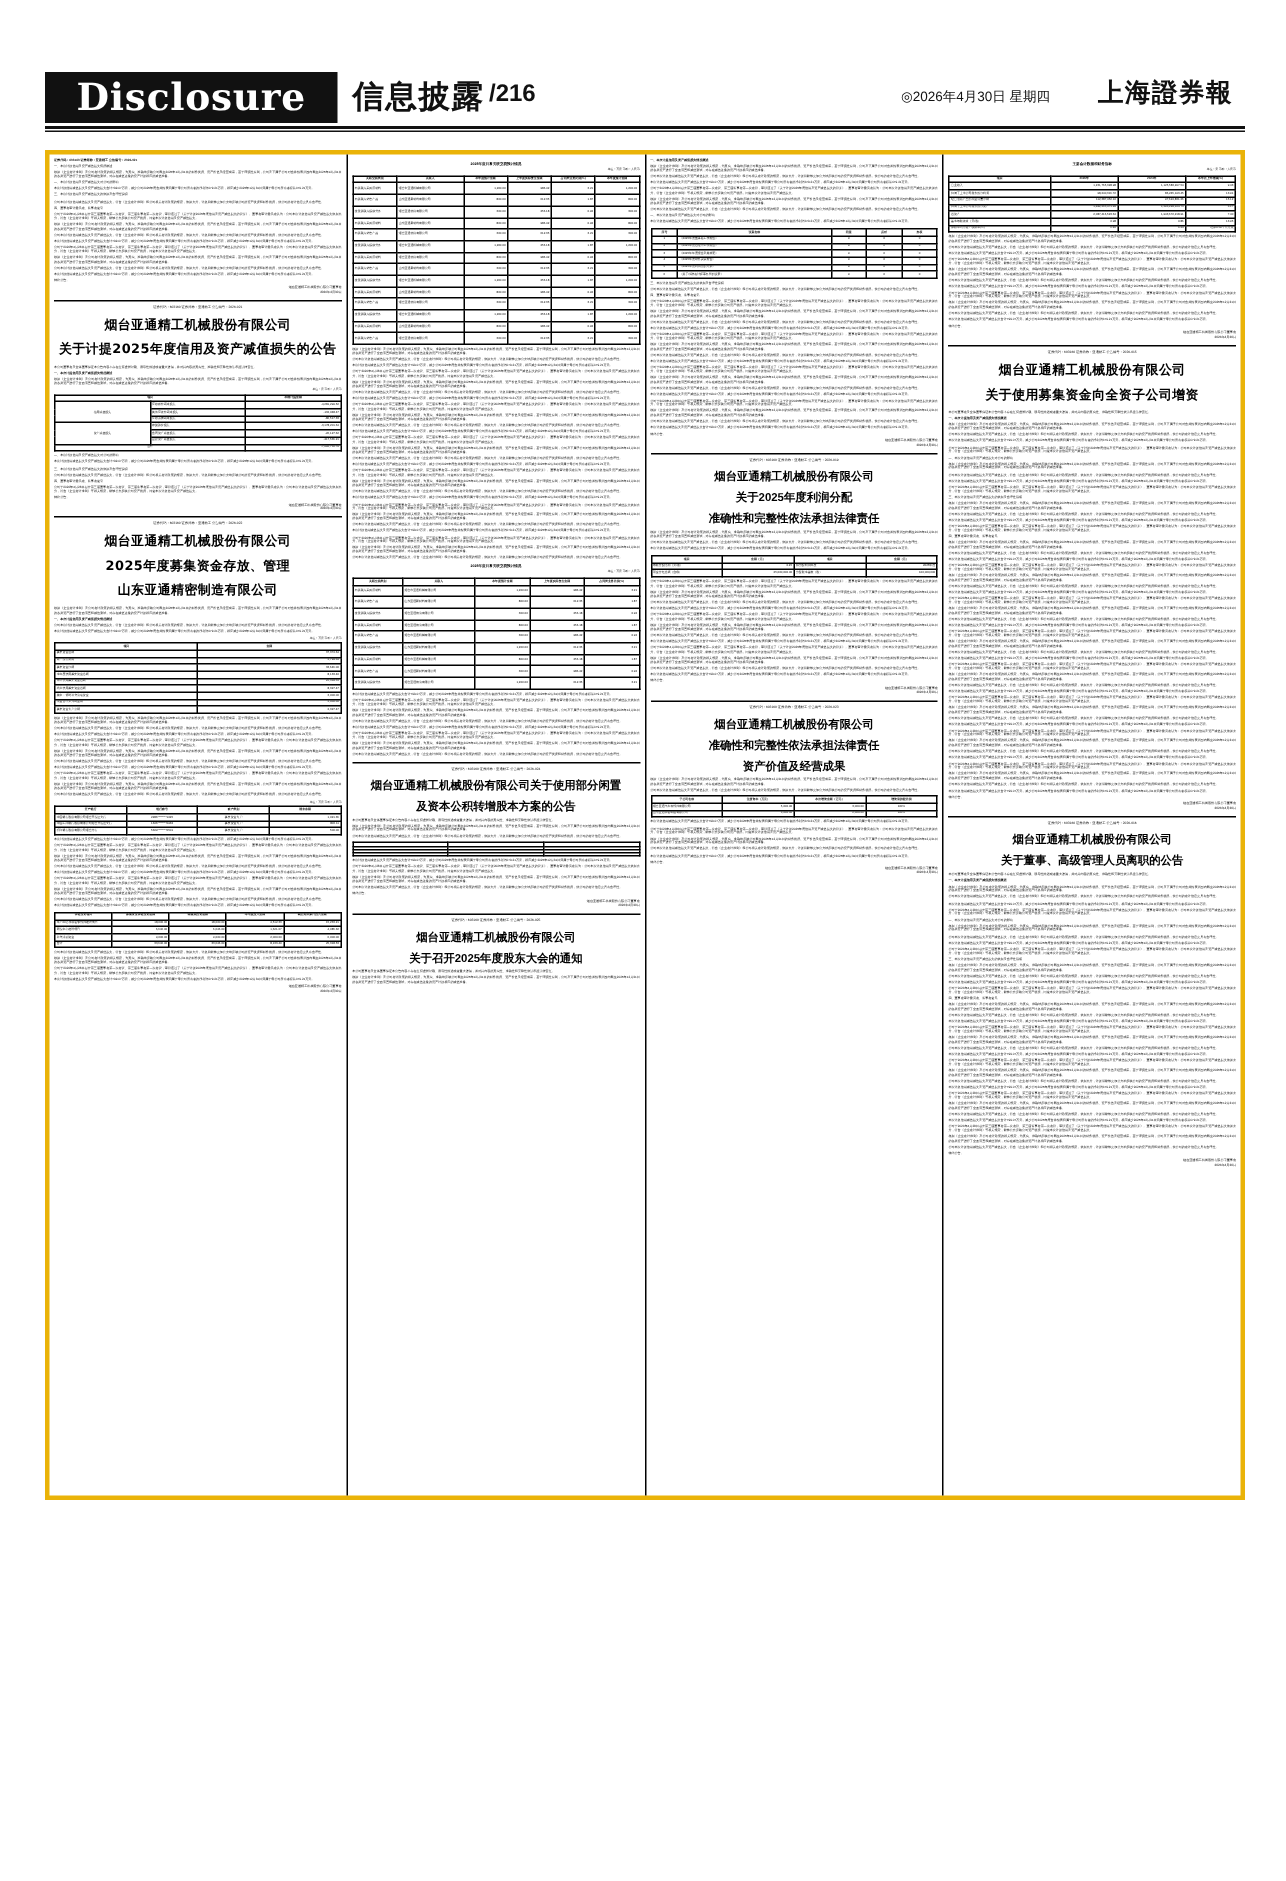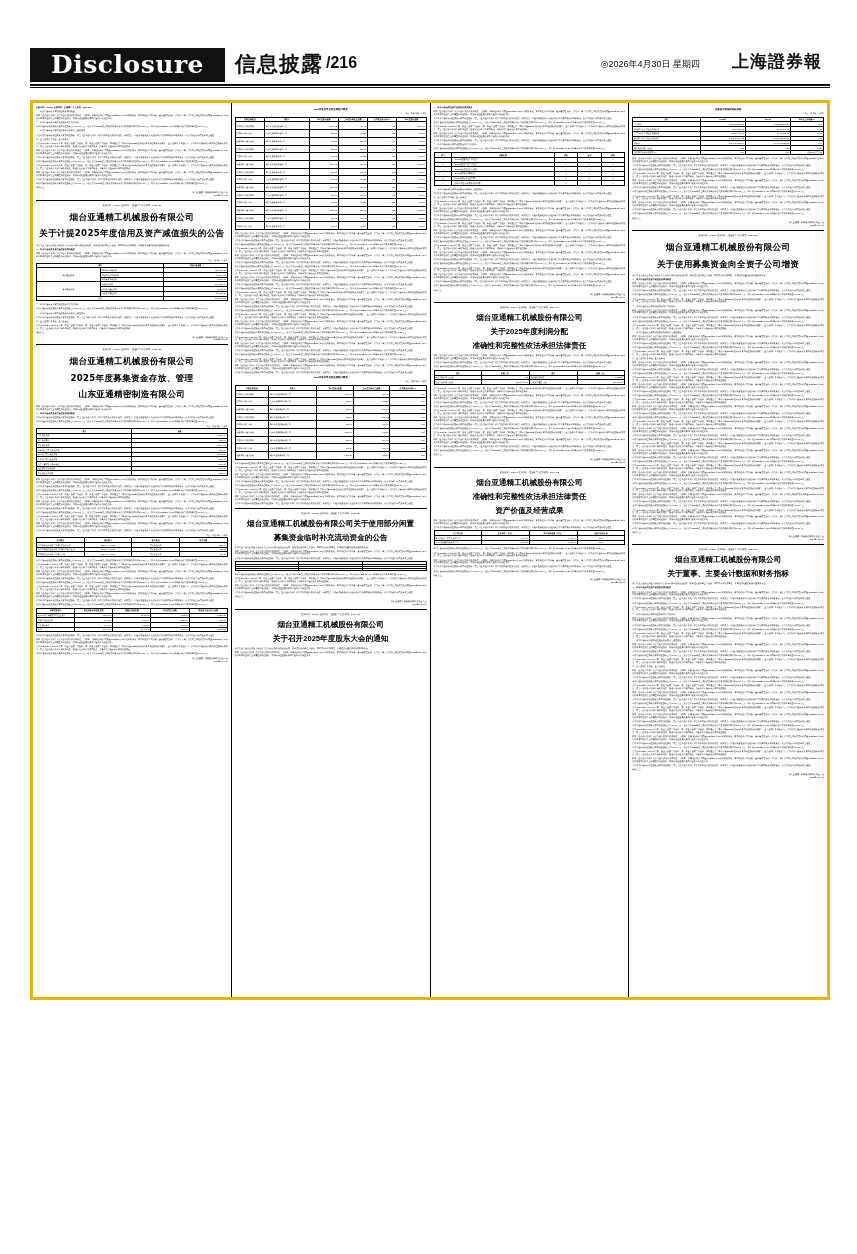--- a/index.html
+++ b/index.html
@@ -612,21 +612,21 @@
             <p>公司本次计提信用减值损失及资产减值损失，符合《企业会计准则》和公司相关会计政策的规定，依据充分，计提后能够更加公允地反映公司的资产状况和财务状况，使公司的会计信息更具有合理性。</p>
             <p>本次计提信用减值损失及资产减值损失合计799.07万元，减少公司2025年度合并报表归属于母公司所有者的净利润679.21万元，相应减少2025年12月31日归属于母公司所有者权益679.21万元。</p>
             <p>公司于2026年4月28日召开第三届董事会第二次会议、第三届监事会第二次会议，审议通过了《关于计提2025年度信用及资产减值损失的议案》。董事会审计委员会认为：公司本次计提信用及资产减值损失依据充分，符合《企业会计准则》等相关规定，能够公允反映公司资产状况，同意本次计提信用及资产减值损失。</p>
             <p>根据《企业会计准则》及公司会计政策的相关规定，为真实、准确地反映公司截至2025年12月31日的财务状况、资产价值及经营成果，基于谨慎性原则，公司及下属子公司对合并报表范围内截至2025年12月31日的各类资产进行了全面清查和减值测试，对存在减值迹象的资产计提相应的减值准备。</p>
             <p>公司本次计提信用减值损失及资产减值损失，符合《企业会计准则》和公司相关会计政策的规定，依据充分，计提后能够更加公允地反映公司的资产状况和财务状况，使公司的会计信息更具有合理性。</p>
           </div>
 
           <div class="rule"></div>
           <div class="code-line">证券代码：603160    证券简称：亚通精工    公告编号：2026-024</div>
           <div class="hd-mid">烟台亚通精工机械股份有限公司关于使用部分闲置</div>
-          <div class="hd-mid">募集资金临时补充流动资金的公告</div>
+          <div class="hd-mid">及资本公积转增股本方案的公告</div>
 
           <div class="tiny">
             <p>本公司董事会及全体董事保证本公告内容不存在任何虚假记载、误导性陈述或者重大遗漏，并对其内容的真实性、准确性和完整性依法承担法律责任。</p>
             <p>根据《企业会计准则》及公司会计政策的相关规定，为真实、准确地反映公司截至2025年12月31日的财务状况、资产价值及经营成果，基于谨慎性原则，公司及下属子公司对合并报表范围内截至2025年12月31日的各类资产进行了全面清查和减值测试，对存在减值迹象的资产计提相应的减值准备。</p>
             <p>公司本次计提信用减值损失及资产减值损失，符合《企业会计准则》和公司相关会计政策的规定，依据充分，计提后能够更加公允地反映公司的资产状况和财务状况，使公司的会计信息更具有合理性。</p>
           </div>
 
           <table class="t">
             <thead>
               <tr>
@@ -1016,21 +1016,21 @@
             <p>特此公告。</p>
           </div>
           <div class="sign">
             <div>烟台亚通精工机械股份有限公司董事会</div>
             <div>2026年4月30日</div>
           </div>
 
           <div class="rule"></div>
           <div class="code-line">证券代码：603160    证券简称：亚通精工    公告编号：2026-016</div>
           <div class="hd-mid">烟台亚通精工机械股份有限公司</div>
-          <div class="hd-mid">关于董事、主要会计数据和财务指标</div>
+          <div class="hd-mid">关于董事、高级管理人员离职的公告</div>
 
           <div class="tiny">
             <p>本公司董事会及全体董事保证本公告内容不存在任何虚假记载、误导性陈述或者重大遗漏，并对其内容的真实性、准确性和完整性依法承担法律责任。</p>
             <p class="b">一、本次计提信用及资产减值损失情况概述</p>
             <p>根据《企业会计准则》及公司会计政策的相关规定，为真实、准确地反映公司截至2025年12月31日的财务状况、资产价值及经营成果，基于谨慎性原则，公司及下属子公司对合并报表范围内截至2025年12月31日的各类资产进行了全面清查和减值测试，对存在减值迹象的资产计提相应的减值准备。</p>
             <p>公司本次计提信用减值损失及资产减值损失，符合《企业会计准则》和公司相关会计政策的规定，依据充分，计提后能够更加公允地反映公司的资产状况和财务状况，使公司的会计信息更具有合理性。</p>
             <p>本次计提信用减值损失及资产减值损失合计799.07万元，减少公司2025年度合并报表归属于母公司所有者的净利润679.21万元，相应减少2025年12月31日归属于母公司所有者权益679.21万元。</p>
             <p>公司于2026年4月28日召开第三届董事会第二次会议、第三届监事会第二次会议，审议通过了《关于计提2025年度信用及资产减值损失的议案》。董事会审计委员会认为：公司本次计提信用及资产减值损失依据充分，符合《企业会计准则》等相关规定，能够公允反映公司资产状况，同意本次计提信用及资产减值损失。</p>
             <p>二、本次计提信用及资产减值损失对公司的影响</p>
             <p>根据《企业会计准则》及公司会计政策的相关规定，为真实、准确地反映公司截至2025年12月31日的财务状况、资产价值及经营成果，基于谨慎性原则，公司及下属子公司对合并报表范围内截至2025年12月31日的各类资产进行了全面清查和减值测试，对存在减值迹象的资产计提相应的减值准备。</p>

